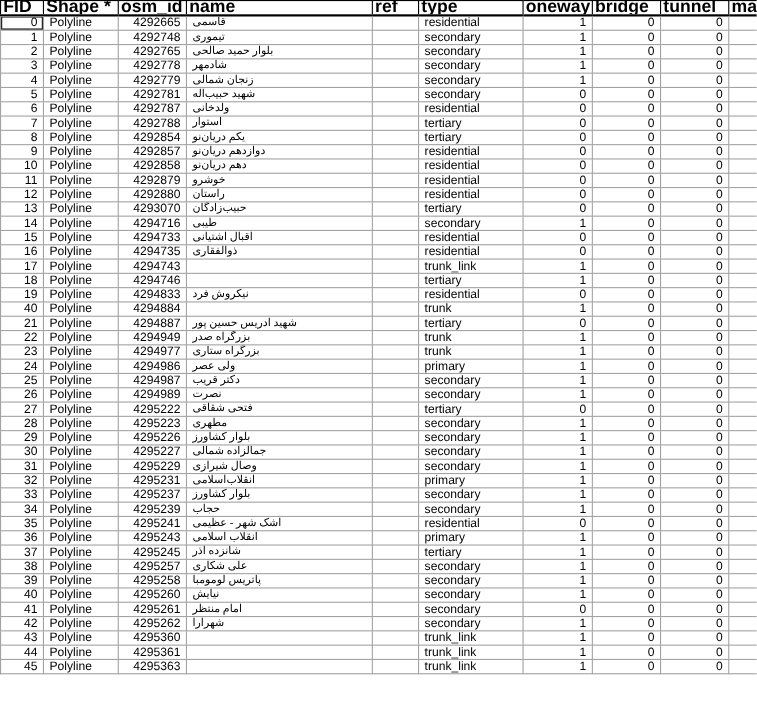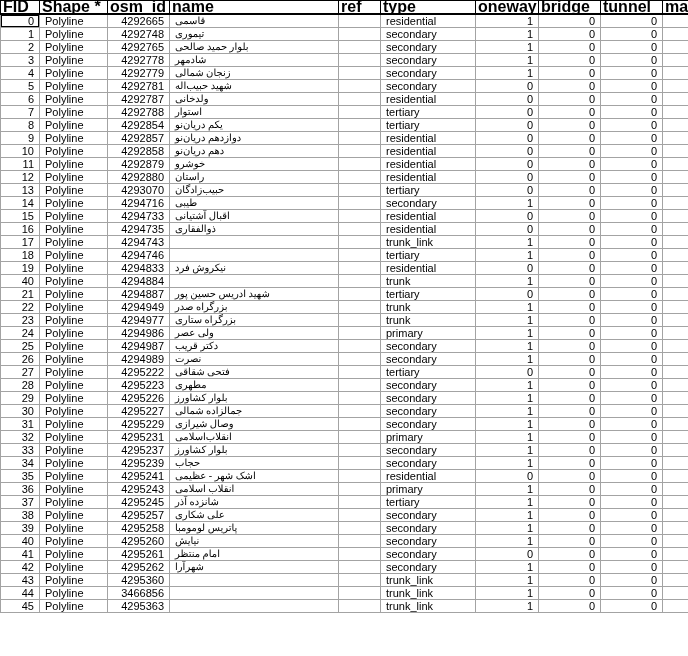--- a/index.html
+++ b/index.html
@@ -576,21 +576,21 @@
           <td class="align-left"></td>
           <td class="align-left">trunk_link</td>
           <td class="align-right">1</td>
           <td class="align-right">0</td>
           <td class="align-right">0</td>
           <td class="align-right">0</td>
         </tr>
         <tr>
           <td class="align-right">44</td>
           <td class="align-left">Polyline</td>
-          <td class="align-right">3466856</td>
+          <td class="align-right">4295361</td>
           <td class="align-left cell-name"></td>
           <td class="align-left"></td>
           <td class="align-left">trunk_link</td>
           <td class="align-right">1</td>
           <td class="align-right">0</td>
           <td class="align-right">0</td>
           <td class="align-right">0</td>
         </tr>
         <tr>
           <td class="align-right">45</td>

